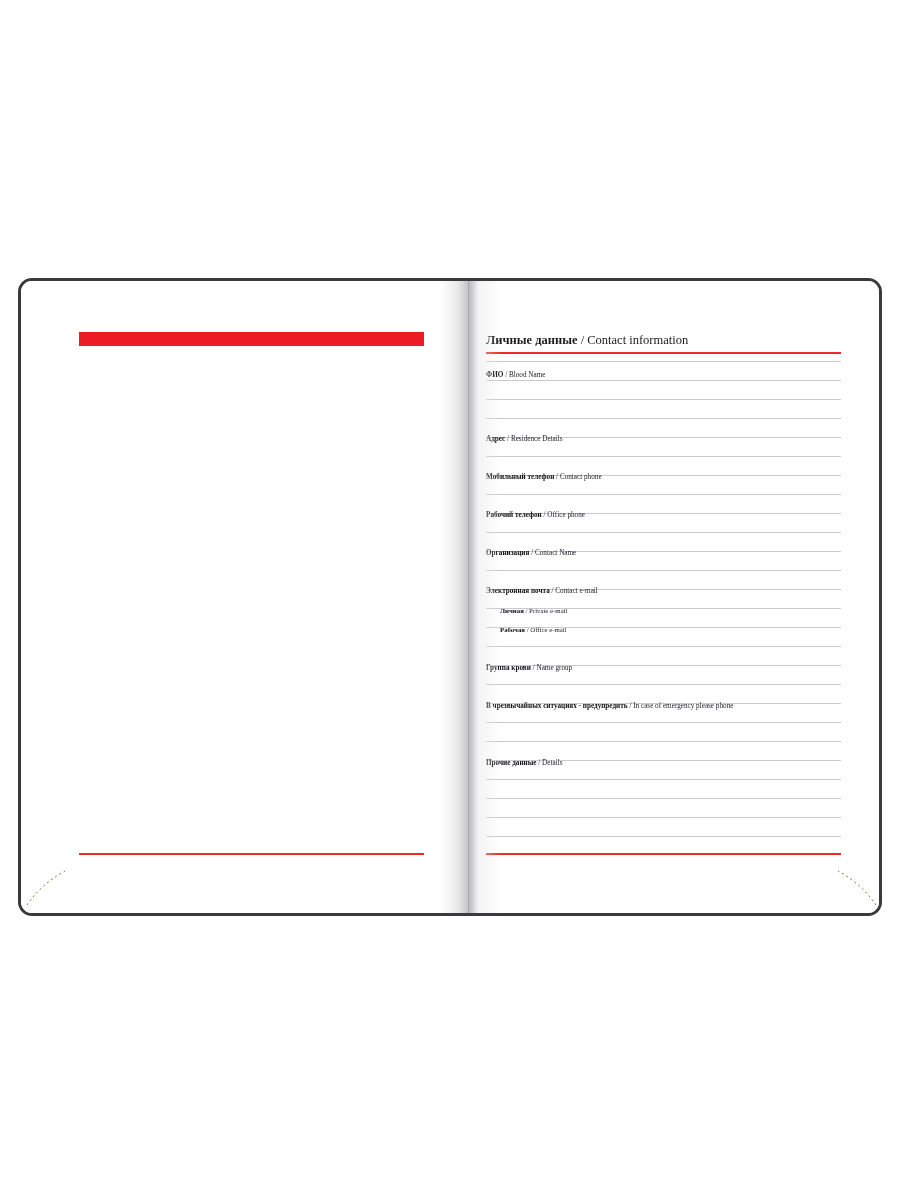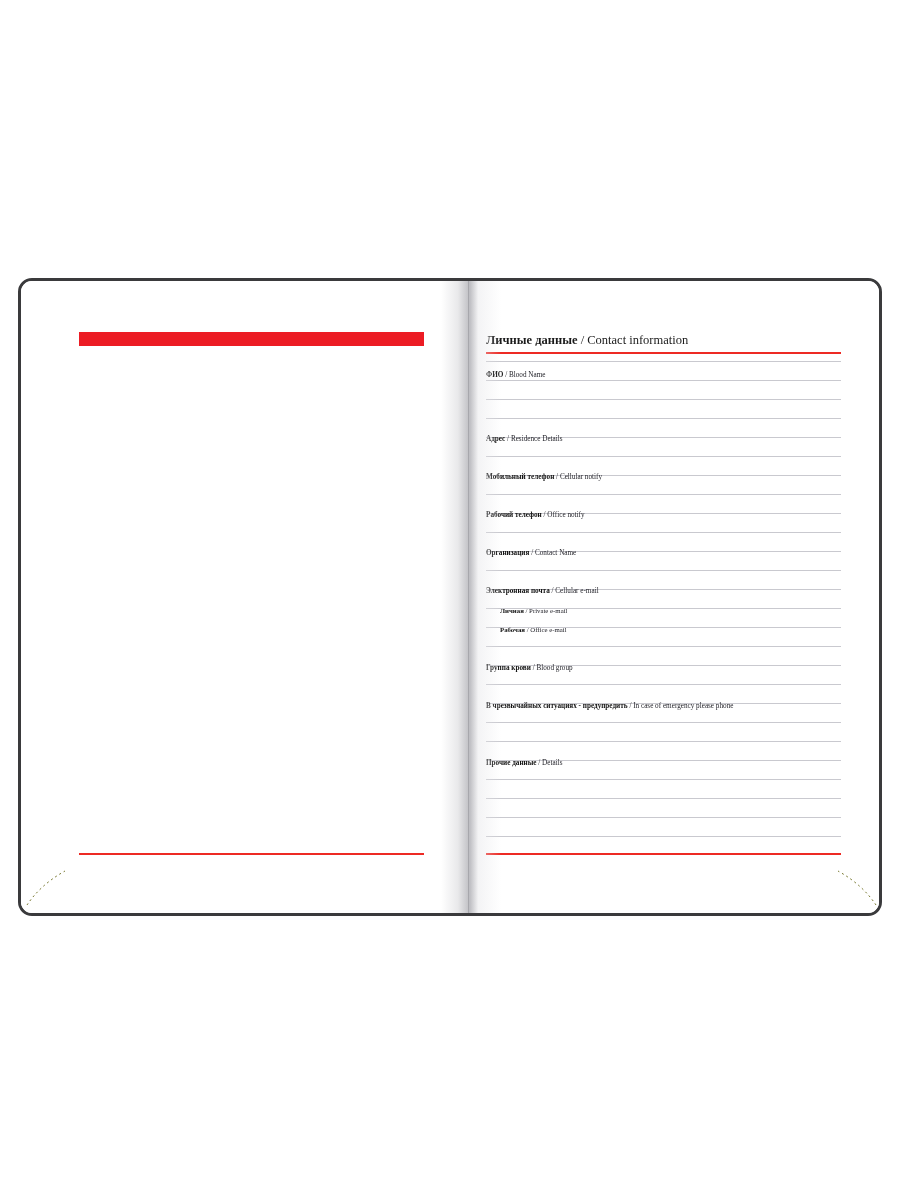--- a/index.html
+++ b/index.html
@@ -203,27 +203,27 @@
         <i style="top: 399px;"></i>
         <i style="top: 418px;"></i>
         <i style="top: 437px;"></i>
         <i style="top: 456px;"></i>
         <i style="top: 475px;"></i>
       </div>
 
     <div class="rp" id="fields-layer">
         <div class="field" style="top: 91px; left: 0px;"><span class="ru">ФИО</span><span class="en"> / </span><span class="en">Blood Name</span></div>
         <div class="field" style="top: 155px; left: 0px;"><span class="ru">Адрес</span><span class="en"> / </span><span class="en">Residence Details</span></div>
-        <div class="field" style="top: 193px; left: 0px;"><span class="ru">Мобильный телефон</span><span class="en"> / </span><span class="en">Cellular notify</span></div>
-        <div class="field" style="top: 231px; left: 0px;"><span class="ru">Рабочий телефон</span><span class="en"> / </span><span class="en">Office notify</span></div>
+        <div class="field" style="top: 193px; left: 0px;"><span class="ru">Мобильный телефон</span><span class="en"> / </span><span class="en">Contact phone</span></div>
+        <div class="field" style="top: 231px; left: 0px;"><span class="ru">Рабочий телефон</span><span class="en"> / </span><span class="en">Office phone</span></div>
         <div class="field" style="top: 269px; left: 0px;"><span class="ru">Организация</span><span class="en"> / </span><span class="en">Contact Name</span></div>
-        <div class="field" style="top: 307px; left: 0px;"><span class="ru">Электронная почта</span><span class="en"> / </span><span class="en">Cellular e-mail</span></div>
+        <div class="field" style="top: 307px; left: 0px;"><span class="ru">Электронная почта</span><span class="en"> / </span><span class="en">Contact e-mail</span></div>
         <div class="field indent" style="top: 327px; left: 14px;"><span class="ru">Личная</span><span class="en"> / </span><span class="en">Private e-mail</span></div>
         <div class="field indent" style="top: 346px; left: 14px;"><span class="ru">Рабочая</span><span class="en"> / </span><span class="en">Office e-mail</span></div>
-        <div class="field" style="top: 384px; left: 0px;"><span class="ru">Группа крови</span><span class="en"> / </span><span class="en">Blood group</span></div>
+        <div class="field" style="top: 384px; left: 0px;"><span class="ru">Группа крови</span><span class="en"> / </span><span class="en">Name group</span></div>
         <div class="field" style="top: 422px; left: 0px;"><span class="ru">В чрезвычайных ситуациях - предупредить</span><span class="en"> / </span><span class="en">In case of emergency please phone</span></div>
         <div class="field" style="top: 479px; left: 0px;"><span class="ru">Прочие данные</span><span class="en"> / </span><span class="en">Details</span></div>
       </div>
 
     <div class="red-rule-bottom"></div>
 
     <svg class="stitch stitch-br" viewBox="0 0 56 40">
       <path d="M54 38 C46 26 34 14 16 4" fill="none" stroke="#7a7a33" stroke-width="1" stroke-dasharray="2 3"></path>
     </svg>
   </div>

